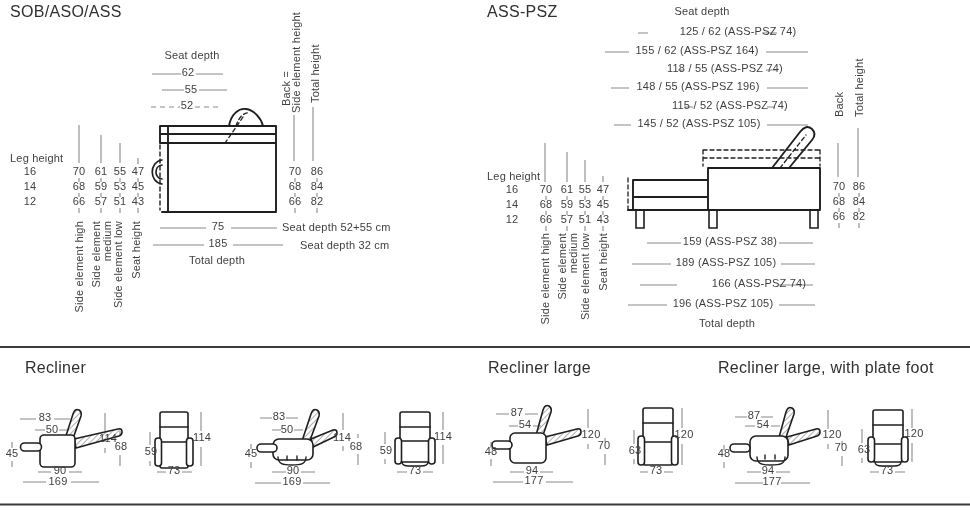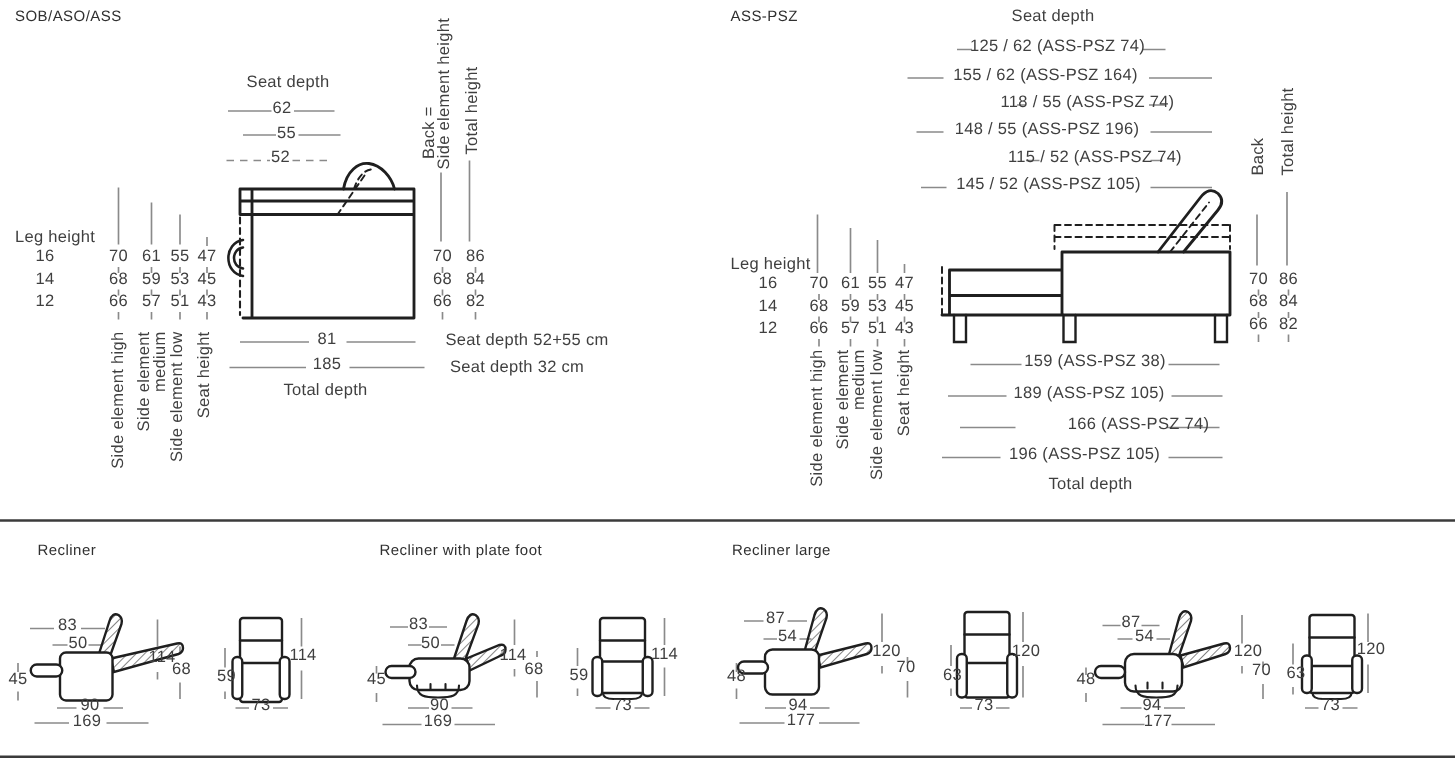--- a/index.html
+++ b/index.html
@@ -8,21 +8,21 @@
     font-family:"Liberation Sans", sans-serif; overflow:hidden;
   }
   svg.lines { position:absolute; left:0; top:0; }
   .t {
     position:absolute; font-size:11px; line-height:11px; color:#3f3f3f;
     white-space:nowrap; letter-spacing:0.2px;
   }
   .c  { transform:translateX(-50%); }
   .vt { transform:rotate(-90deg) translate(-100%,0); transform-origin:0 0; }
   .vb { transform:rotate(-90deg); transform-origin:0 0; }
-  .title { font-size:10px; line-height:14px; color:#303030; letter-spacing:0.3px; }
+  .title { font-size:16px; line-height:14px; color:#303030; letter-spacing:0.3px; }
 </style>
 </head>
 <body>
 
 <div class="page">
 
   <svg class="lines" width="970" height="514" viewBox="0 0 970 514">
     <defs>
       <pattern id="hatch" width="4" height="4" patternUnits="userSpaceOnUse" patternTransform="rotate(45)">
         <line x1="0" y1="0" x2="0" y2="4" stroke="#6a6a6a" stroke-width="1.1"></line>
@@ -164,29 +164,29 @@
   <span class="t vt" style="left:91px;top:221px">Side element</span>
   <span class="t vt" style="left:102px;top:221px">medium</span>
   <span class="t vt" style="left:113px;top:221px">Side element low</span>
   <span class="t vt" style="left:131px;top:221px">Seat height</span>
   <span class="t c" style="left:295px;top:166px">70</span>
   <span class="t c" style="left:295px;top:181px">68</span>
   <span class="t c" style="left:295px;top:196px">66</span>
   <span class="t c" style="left:317px;top:166px">86</span>
   <span class="t c" style="left:317px;top:181px">84</span>
   <span class="t c" style="left:317px;top:196px">82</span>
-  <span class="t c" style="left:218px;top:221px">81</span>
+  <span class="t c" style="left:218px;top:221px">75</span>
   <span class="t c" style="left:218px;top:238px">185</span>
   <span class="t c" style="left:217px;top:255px">Total depth</span>
-  <span class="t" style="left:297px;top:222px">Seat depth 52+55 cm</span>
+  <span class="t" style="left:282px;top:222px">Seat depth 52+55 cm</span>
   <span class="t" style="left:300px;top:240px">Seat depth 32 cm</span>
 
   <span class="t title" style="left:487px;top:5px">ASS-PSZ</span>
   <span class="t c" style="left:702px;top:6px">Seat depth</span>
-  <span class="t c" style="left:705px;top:26px">125 / 62 (ASS-PSZ 74)</span>
+  <span class="t c" style="left:738px;top:26px">125 / 62 (ASS-PSZ 74)</span>
   <span class="t c" style="left:697px;top:45px">155 / 62 (ASS-PSZ 164)</span>
   <span class="t c" style="left:725px;top:63px">118 / 55 (ASS-PSZ 74)</span>
   <span class="t c" style="left:698px;top:81px">148 / 55 (ASS-PSZ 196)</span>
   <span class="t c" style="left:730px;top:100px">115 / 52 (ASS-PSZ 74)</span>
   <span class="t c" style="left:699px;top:118px">145 / 52 (ASS-PSZ 105)</span>
   <span class="t vb" style="left:834px;top:117px">Back</span>
   <span class="t vb" style="left:854px;top:117px">Total height</span>
   <span class="t" style="left:487px;top:171px">Leg height</span>
   <span class="t c" style="left:512px;top:184px">16</span>
   <span class="t c" style="left:512px;top:199px">14</span>
@@ -225,21 +225,20 @@
   <span class="t c" style="left:52px;top:424px">50</span>
   <span class="t c" style="left:12px;top:448px">45</span>
   <span class="t c" style="left:108px;top:433px">114</span>
   <span class="t c" style="left:121px;top:441px">68</span>
   <span class="t c" style="left:60px;top:465px">90</span>
   <span class="t c" style="left:58px;top:476px">169</span>
   <span class="t c" style="left:151px;top:446px">59</span>
   <span class="t c" style="left:202px;top:432px">114</span>
   <span class="t c" style="left:174px;top:465px">73</span>
 
-  <span class="t title" style="left:253px;top:361px">Recliner with plate foot</span>
   <span class="t c" style="left:279px;top:411px">83</span>
   <span class="t c" style="left:287px;top:424px">50</span>
   <span class="t c" style="left:251px;top:448px">45</span>
   <span class="t c" style="left:342px;top:432px">114</span>
   <span class="t c" style="left:356px;top:441px">68</span>
   <span class="t c" style="left:293px;top:465px">90</span>
   <span class="t c" style="left:292px;top:476px">169</span>
   <span class="t c" style="left:386px;top:445px">59</span>
   <span class="t c" style="left:443px;top:431px">114</span>
   <span class="t c" style="left:415px;top:465px">73</span>
@@ -249,20 +248,21 @@
   <span class="t c" style="left:525px;top:419px">54</span>
   <span class="t c" style="left:491px;top:446px">48</span>
   <span class="t c" style="left:591px;top:429px">120</span>
   <span class="t c" style="left:604px;top:440px">70</span>
   <span class="t c" style="left:532px;top:465px">94</span>
   <span class="t c" style="left:534px;top:475px">177</span>
   <span class="t c" style="left:635px;top:445px">63</span>
   <span class="t c" style="left:684px;top:429px">120</span>
   <span class="t c" style="left:656px;top:465px">73</span>
 
+  <span class="t title" style="left:718px;top:361px">Recliner large, with plate foot</span>
   <span class="t c" style="left:754px;top:410px">87</span>
   <span class="t c" style="left:763px;top:419px">54</span>
   <span class="t c" style="left:724px;top:448px">48</span>
   <span class="t c" style="left:832px;top:429px">120</span>
   <span class="t c" style="left:841px;top:442px">70</span>
   <span class="t c" style="left:768px;top:465px">94</span>
   <span class="t c" style="left:772px;top:476px">177</span>
   <span class="t c" style="left:864px;top:444px">63</span>
   <span class="t c" style="left:914px;top:428px">120</span>
   <span class="t c" style="left:887px;top:465px">73</span>

